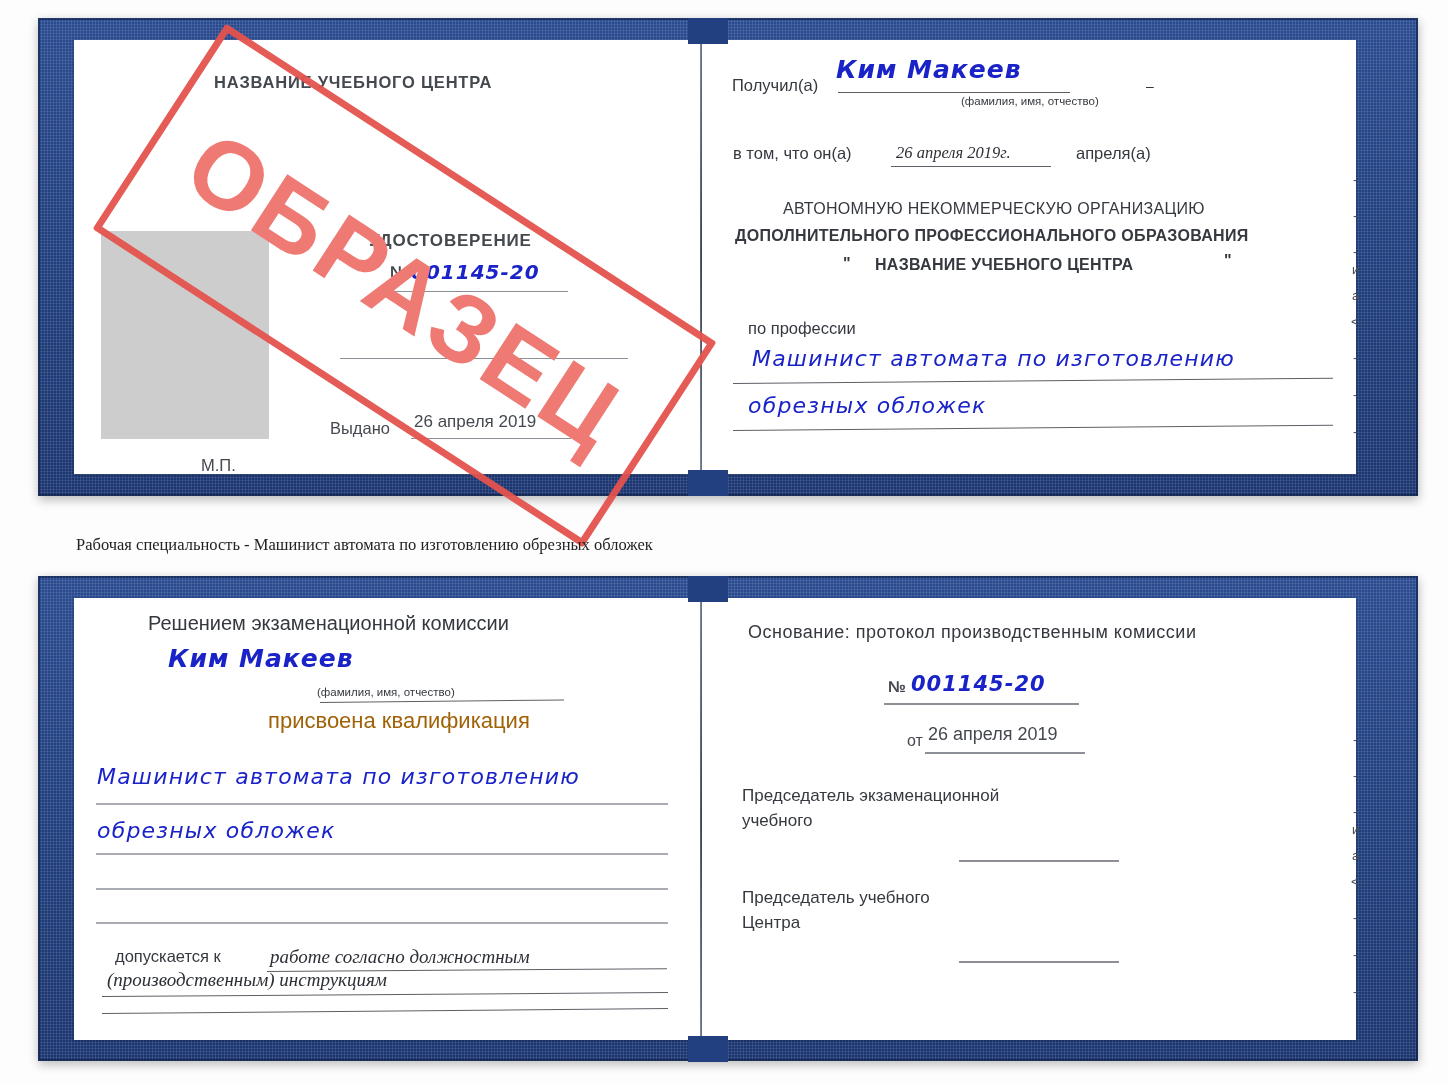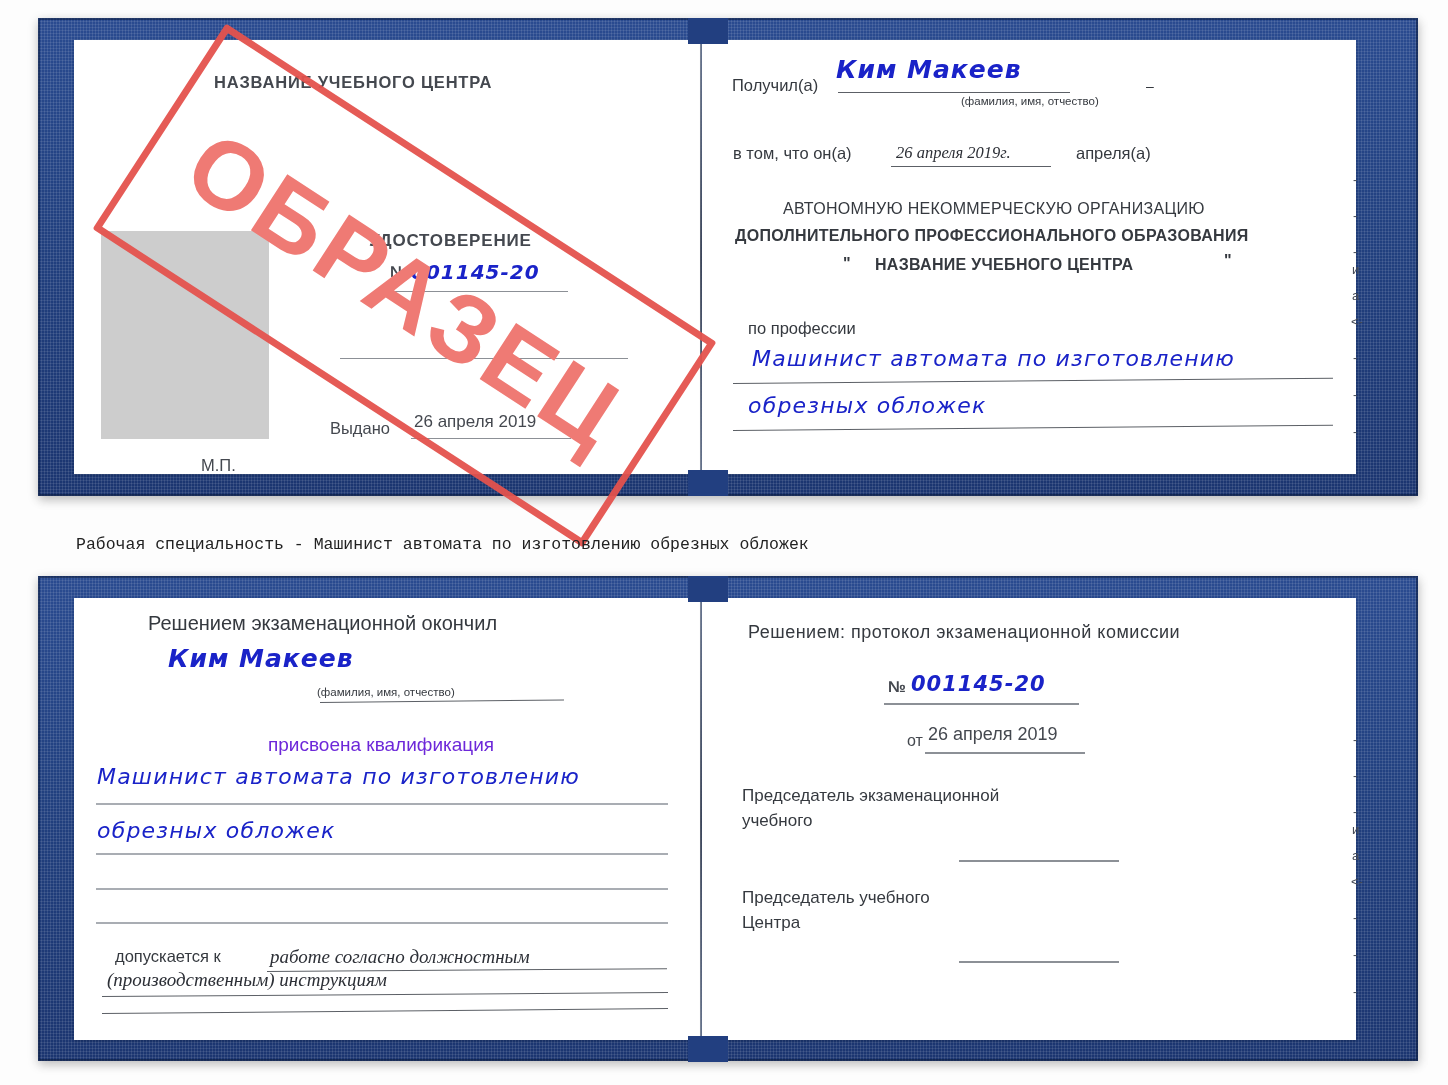--- a/index.html
+++ b/index.html
@@ -85,21 +85,21 @@
   }
 
   
   .frag{
     position:absolute;font-size:13px;color:#454a55;
     font-family:"Liberation Sans",sans-serif;
   }
 
   .caption{
     position:absolute;font-size:16.5px;color:#222;
-    font-family:Liberation Mono, monospace;white-space:nowrap;
+    font-family:Liberation Serif, serif;white-space:nowrap;
   }
 </style>
 </head>
 <body>
 
 <div class="book-shadow" style="left:40px;top:22px;width:1380px;height:480px;"></div>
 
 <div class="book" style="left:38px;top:18px;width:1380px;height:478px;">
 </div>
 
@@ -170,42 +170,42 @@
 
 <div class="book" style="left:38px;top:576px;width:1380px;height:485px;">
 </div>
 
 <div class="page left" style="left:74px;top:598px;width:626px;height:442px;"></div>
 <div class="page" style="left:702px;top:598px;width:654px;height:442px;"></div>
 <div class="spine" style="left:700px;top:602px;height:436px;"></div>
 <div class="spine-notch" style="left:688px;top:576px;width:40px;height:26px;"></div>
 <div class="spine-notch" style="left:688px;top:1036px;width:40px;height:26px;"></div>
 
-<div class="t" style="left:148px;top:612px;font-size:20px;color:#35393f;">Решением экзаменационной окончил</div>
+<div class="t" style="left:148px;top:612px;font-size:20px;color:#35393f;">Решением экзаменационной комиссии</div>
 <div class="hand" style="position:absolute;left:168px;top:644px;font-size:25px;">Ким Макеев</div>
 <div class="rule dark" style="left:320px;top:702px;width:244px;transform:rotate(-0.6deg);transform-origin:left center;"></div>
 <div class="t" style="left:317px;top:686px;font-size:11.5px;color:#35393f;">(фамилия, имя, отчество)</div>
 
-<div class="t" style="left:268px;top:734px;font-size:19px;color:#6d28d9;">присвоена квалификация</div>
+<div class="t" style="left:268px;top:708px;font-size:22px;color:#a16207;">присвоена квалификация</div>
 
 <div class="hand2" style="position:absolute;left:97px;top:764px;font-size:22px;">Машинист автомата по изготовлению</div>
 <div class="rule" style="left:96px;top:803px;width:572px;height:2px;background:#a9adb3;"></div>
 <div class="hand2" style="position:absolute;left:97px;top:818px;font-size:22px;">обрезных обложек</div>
 <div class="rule" style="left:96px;top:853px;width:572px;height:2px;background:#a9adb3;"></div>
 <div class="rule" style="left:96px;top:888px;width:572px;height:2px;background:#a9adb3;"></div>
 <div class="rule" style="left:96px;top:922px;width:572px;height:2px;background:#a9adb3;"></div>
 
 <div class="t" style="left:115px;top:947px;font-size:16.5px;color:#35393f;">допускается к</div>
 <div class="ital" style="position:absolute;left:270px;top:946px;font-size:19px;">работе согласно должностным</div>
 <div class="rule dark" style="left:267px;top:971px;width:400px;transform:rotate(-0.4deg);transform-origin:left center;"></div>
 <div class="ital" style="position:absolute;left:107px;top:969px;font-size:19px;">(производственным) инструкциям</div>
 <div class="rule dark" style="left:102px;top:996px;width:566px;transform:rotate(-0.4deg);transform-origin:left center;"></div>
 <div class="rule dark" style="left:102px;top:1013px;width:566px;transform:rotate(-0.5deg);transform-origin:left center;"></div>
 
-<div class="t" style="left:748px;top:622px;font-size:18px;color:#35393f;letter-spacing:.5px;">Решением: протокол экзаменационной комиссии</div>
+<div class="t" style="left:748px;top:622px;font-size:18px;color:#35393f;letter-spacing:.5px;">Основание: протокол производственным комиссии</div>
 
 <div class="t" style="left:888px;top:678px;font-size:16px;font-weight:bold;color:#44484f;">№</div>
 <div class="hand" style="position:absolute;left:911px;top:672px;font-size:21px;">001145-20</div>
 <div class="rule" style="left:884px;top:703px;width:195px;height:2px;"></div>
 
 <div class="t" style="left:907px;top:732px;font-size:16px;color:#44484f;">от</div>
 <div class="t" style="left:928px;top:724px;font-size:18px;color:#44484f;">26 апреля 2019</div>
 <div class="rule" style="left:925px;top:752px;width:160px;height:2px;"></div>
 
 <div class="t" style="left:742px;top:786px;font-size:17px;color:#35393f;">Председатель экзаменационной</div>

